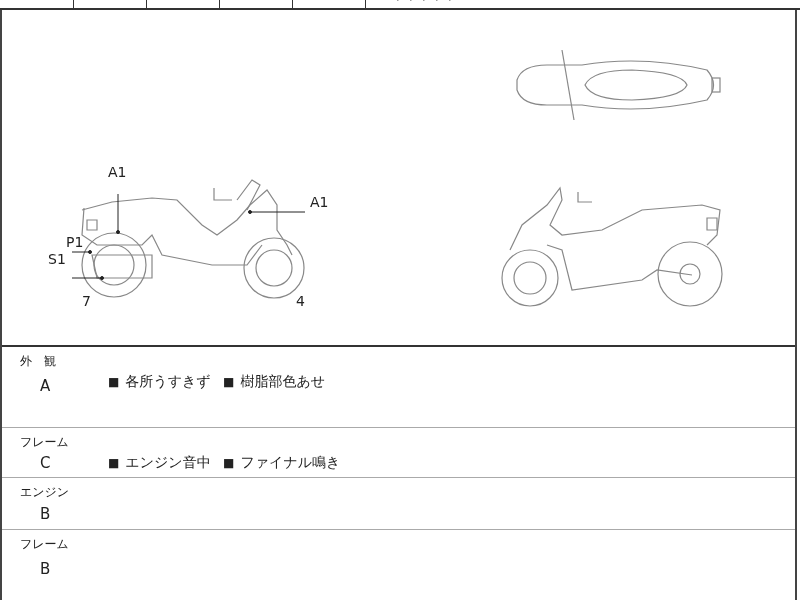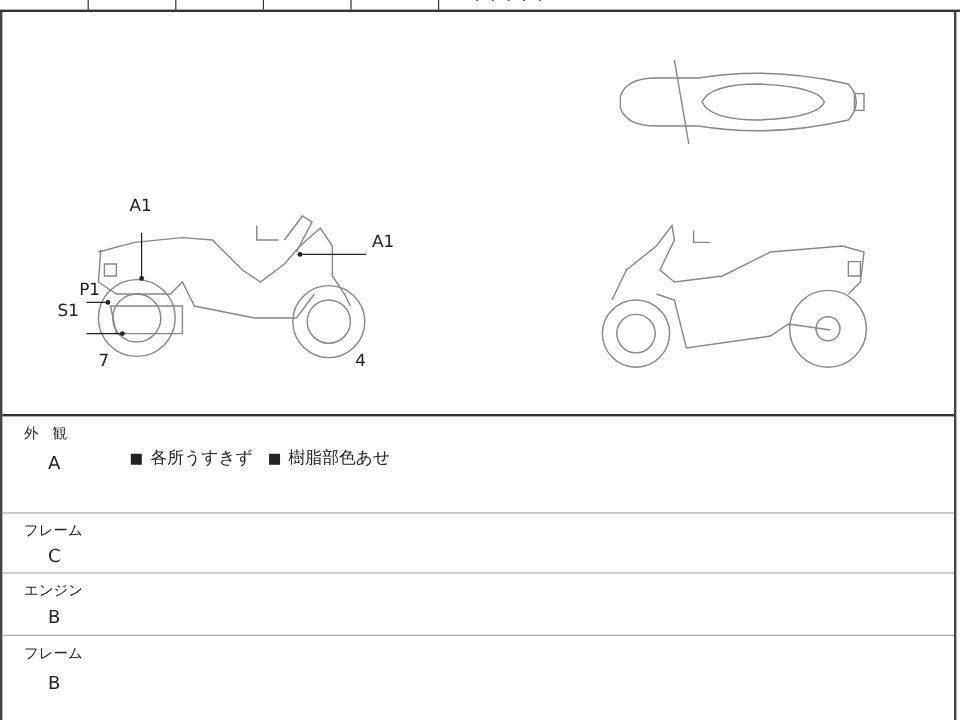--- a/index.html
+++ b/index.html
@@ -93,20 +93,24 @@
       <span class="cat">外　観</span>
       <span class="grade">A</span>
       <span class="notes">
         <span class="bullet">■</span><span class="item">各所うすきず</span>
         <span class="bullet">■</span><span class="item">樹脂部色あせ</span>
       </span>
     </div>
     <div class="row" style="height:50px">
       <span class="cat">フレーム</span>
       <span class="grade" style="top:26px">C</span>
+      <span class="notes">
+        <span class="bullet">■</span><span class="item">エンジン音中</span>
+        <span class="bullet">■</span><span class="item">ファイナル鳴き</span>
+      </span>
     </div>
     <div class="row" style="height:52px">
       <span class="cat">エンジン</span>
       <span class="grade" style="top:27px">B</span>
     </div>
     <div class="row" style="height:80px;border-bottom:none">
       <span class="cat">フレーム</span>
       <span class="grade" style="top:30px">B</span>
     </div>
   </div>

